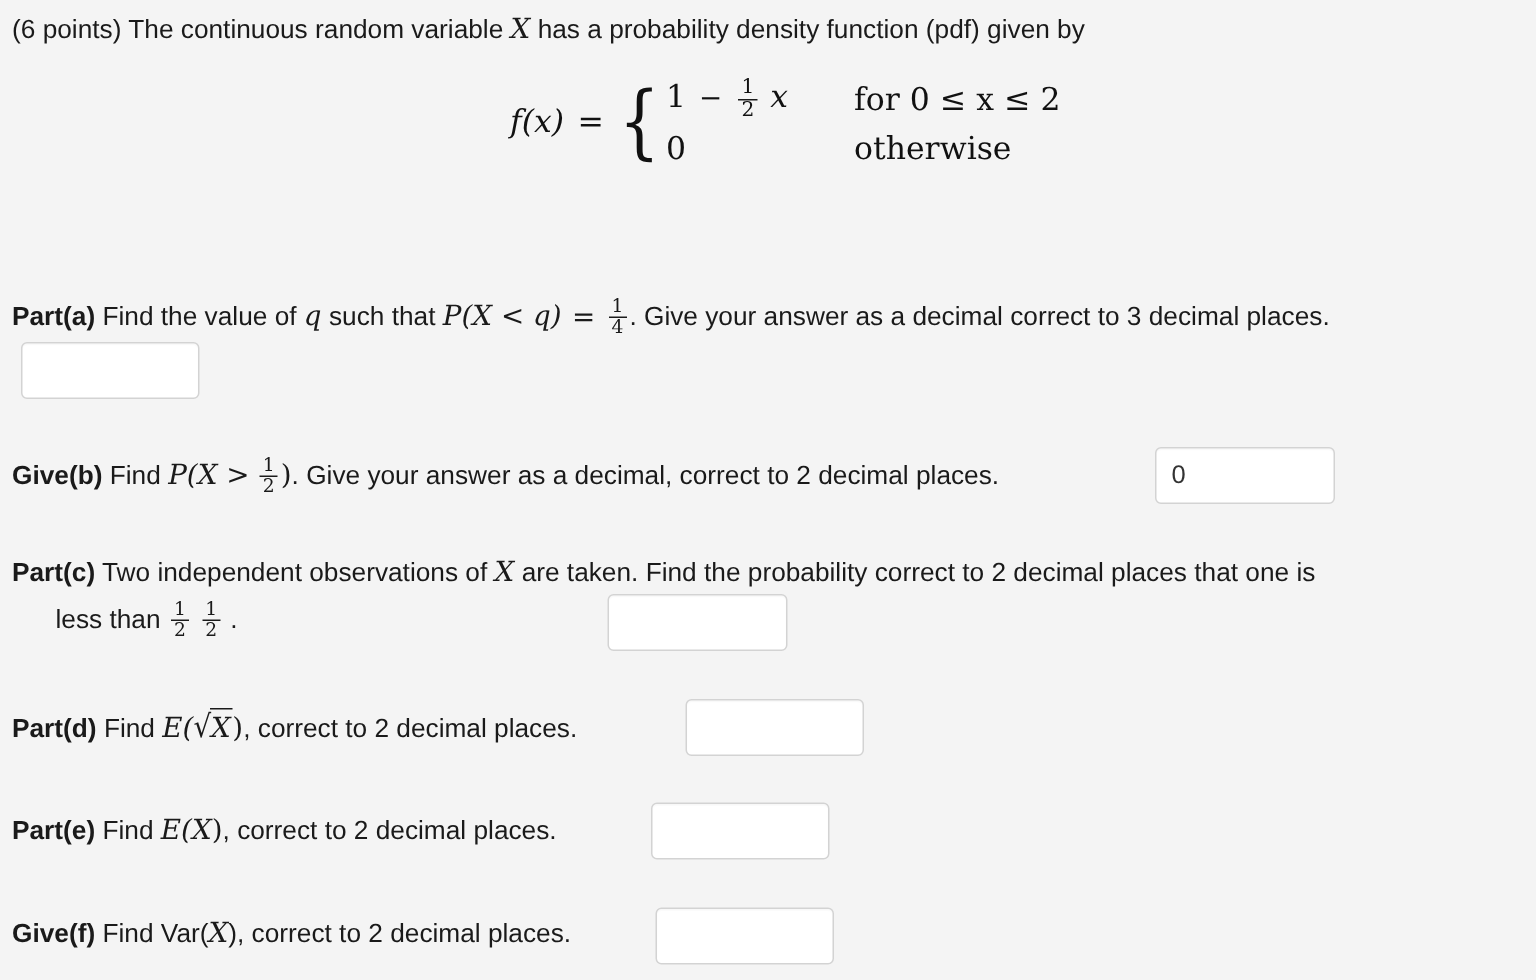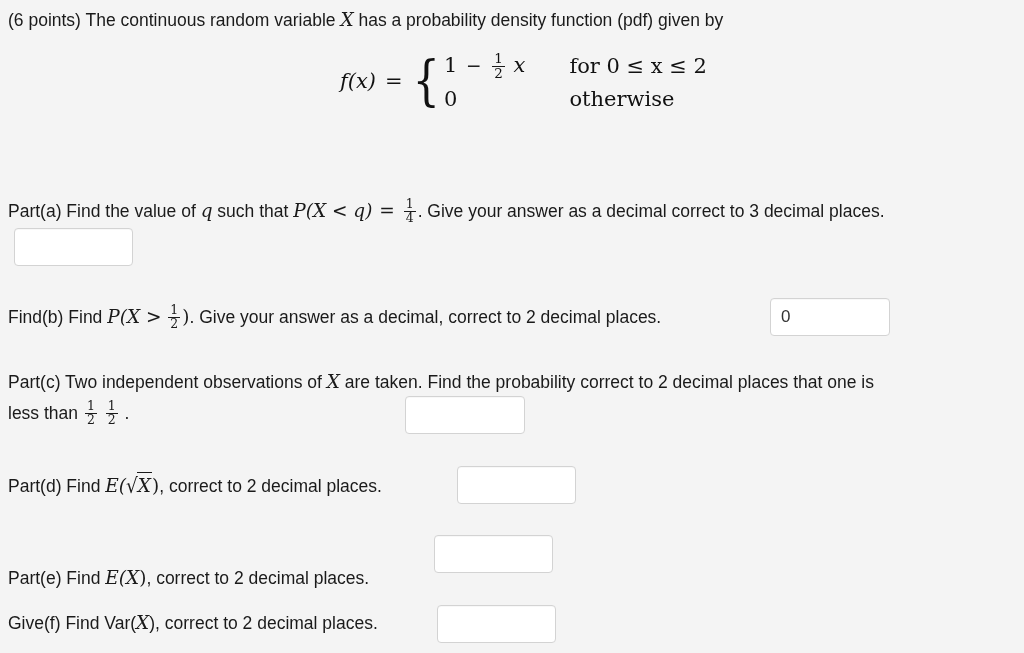--- a/index.html
+++ b/index.html
@@ -15,21 +15,21 @@
     overflow: hidden;
   }
   .page {
     position: relative;
     width: 1024px;
     height: 635px;
     box-sizing: border-box;
     padding: 0 8px;
   }
   .partlabel {
-    font-weight: normal;
+    font-weight: bold;
   }
   .mathi {
     font-family: "DejaVu Serif", "Liberation Serif", serif;
     font-style: italic;
     font-size: 18.5px;
   }
   .mathr {
     font-family: "DejaVu Serif", "Liberation Serif", serif;
     font-style: normal;
     font-size: 18.5px;
@@ -143,23 +143,23 @@
     position: absolute;
     left: 8px;
     font-size: 17.5px;
     line-height: 1.3;
     white-space: nowrap;
   }
   #r-head   { top: 8px;  }
   #r-a      { top: 198px; }
   #r-b      { top: 304px; }
   #r-c1     { top: 370px; }
-  #r-c2     { top: 400px; }
+  #r-c2     { top: 400px; margin-left: 29px; }
   #r-d      { top: 472px; }
-  #r-e      { top: 566px; }
+  #r-e      { top: 542px; }
   #r-f      { top: 611px; }
 
   #box-a { left: 14px;  top: 228px; width: 119px; height: 38px; }
   #box-b { left: 770px; top: 298px; width: 120px; height: 38px; }
   #box-c { left: 405px; top: 396px; width: 120px; height: 38px; }
   #box-d { left: 457px; top: 466px; width: 119px; height: 38px; }
   #box-e { left: 434px; top: 535px; width: 119px; height: 38px; }
   #box-f { left: 437px; top: 605px; width: 119px; height: 38px; }
 </style>
 </head>
@@ -204,21 +204,21 @@
     <span class="frac">
       <span class="num">1</span>
       <span class="den">4</span>
     </span><span>. Give your answer as a decimal correct to 3 decimal places.</span>
   </div>
   <div class="answer-box" id="box-a">
     <span></span>
   </div>
 
   <div class="row" id="r-b">
-    <span class="partlabel">Find(b)</span>
+    <span class="partlabel">Give(b)</span>
     <span>Find</span>
     <span class="mathi">P(X &gt;</span>
     <span class="frac">
       <span class="num">1</span>
       <span class="den">2</span>
     </span><span class="mathr">)</span><span>. Give your answer as a decimal, correct to 2 decimal places.</span>
   </div>
   <div class="answer-box" id="box-b">
     <span>0</span>
   </div>

